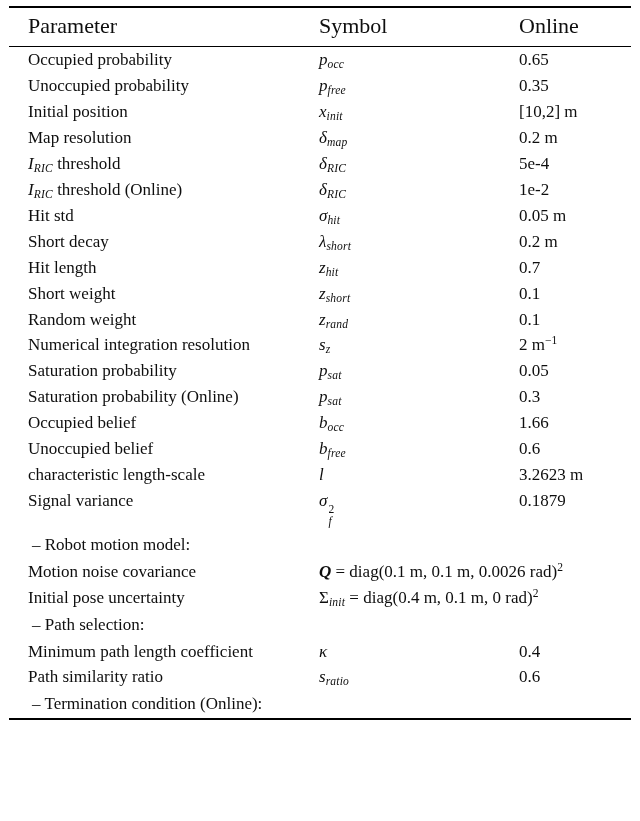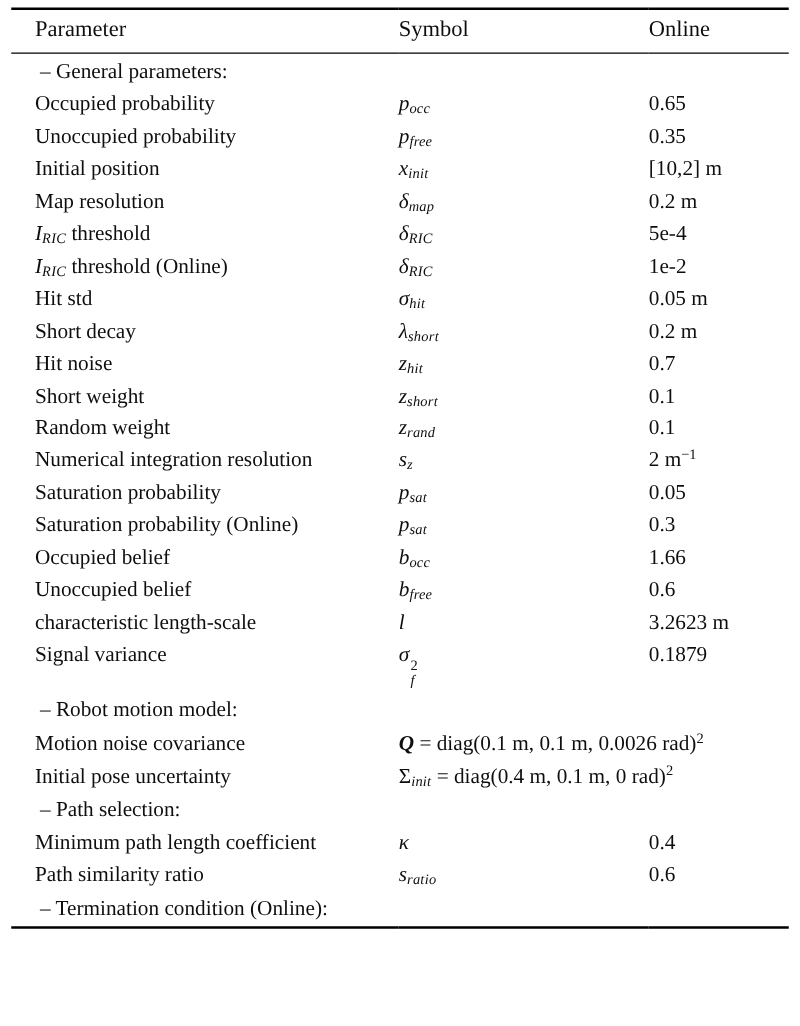--- a/index.html
+++ b/index.html
@@ -14,21 +14,21 @@
   table.params {
     width: 622px;
     border-collapse: collapse;
     border-top: 2px solid #000;
     border-bottom: 2px solid #000;
     table-layout: fixed;
   }
   thead th {
     font-weight: 400;
     text-align: left;
-    font-size: 18px;
+    font-size: 22px;
     line-height: 1.2;
     padding: 5px 0 7px 0;
     border-bottom: 1.2px solid #000;
   }
   th.c1 { width: 310px; padding-left: 19px; }
   th.c2 { width: 200px; }
   th.c3 { width: auto; }
 
   td {
     font-size: 17px;
@@ -70,23 +70,20 @@
   <table class="params">
     <thead>
       <tr>
         <th class="c1">Parameter</th>
         <th class="c2">Symbol</th>
         <th class="c3">Online</th>
       </tr>
     </thead>
     <tbody>
         <tr>
-          <td colspan="3" class="section">– General parameters:</td>
-        </tr>
-        <tr>
           <td class="param">Occupied probability</td>
           <td class="sym">p<sub>occ</sub></td>
           <td class="val">0.65</td>
         </tr>
         <tr>
           <td class="param">Unoccupied probability</td>
           <td class="sym">p<sub>free</sub></td>
           <td class="val">0.35</td>
         </tr>
         <tr>
@@ -113,21 +110,21 @@
           <td class="param">Hit std</td>
           <td class="sym">σ<sub>hit</sub></td>
           <td class="val">0.05 m</td>
         </tr>
         <tr>
           <td class="param">Short decay</td>
           <td class="sym">λ<sub>short</sub></td>
           <td class="val">0.2 m</td>
         </tr>
         <tr>
-          <td class="param">Hit noise</td>
+          <td class="param">Hit length</td>
           <td class="sym">z<sub>hit</sub></td>
           <td class="val">0.7</td>
         </tr>
         <tr>
           <td class="param">Short weight</td>
           <td class="sym">z<sub>short</sub></td>
           <td class="val">0.1</td>
         </tr>
         <tr>
           <td class="param">Random weight</td>

